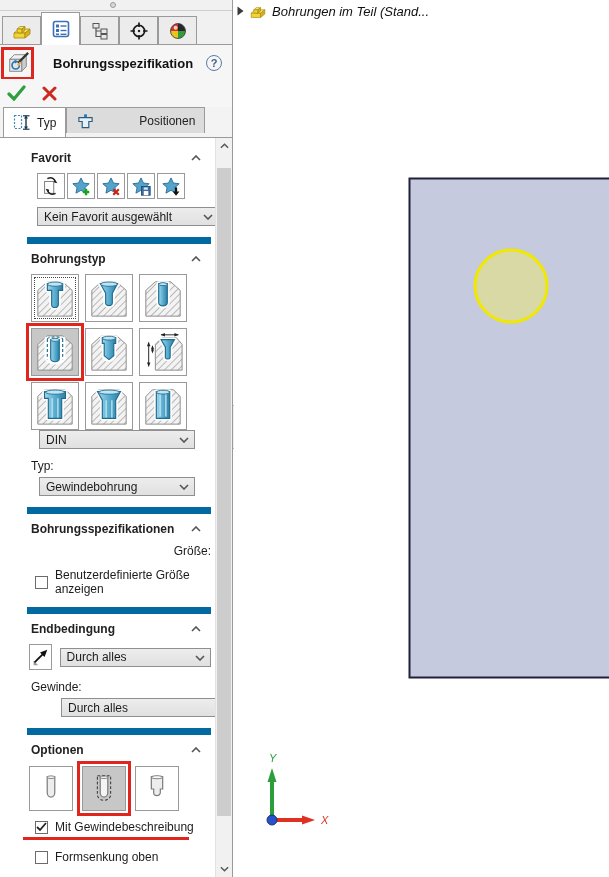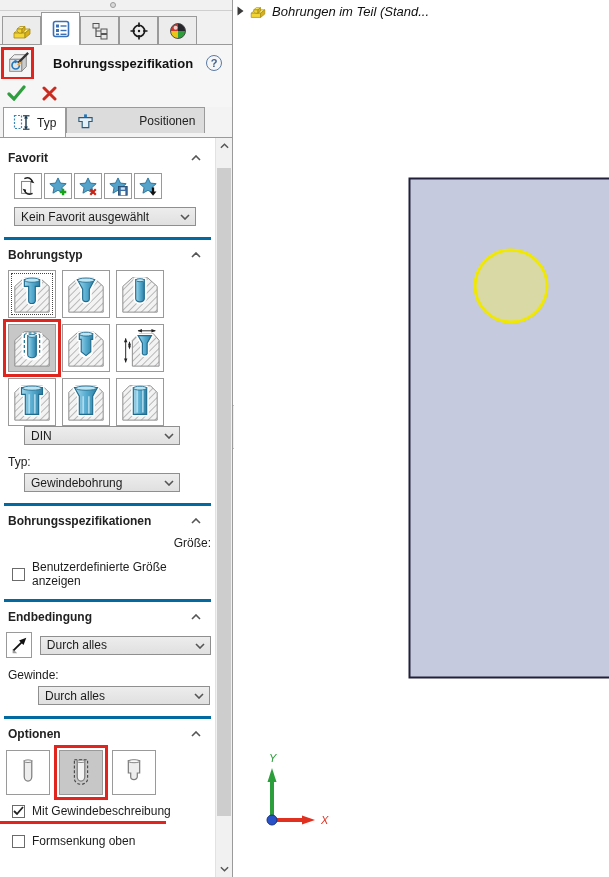--- a/index.html
+++ b/index.html
@@ -22,33 +22,33 @@
   .help-btn { margin-left:auto; width:16px; height:16px; border:1.6px solid #5a7aa6; border-radius:50%; color:#44618c; font-size:11px; font-weight:bold; display:flex; align-items:center; justify-content:center; }
 
   .pm-actions { height:28px; display:flex; align-items:center; padding-left:7px; gap:16px; background:#f6f6f6; }
 
   .page-tabs { height:31px; background:#f3f3f3; border-bottom:1px solid #9a9a9a; display:flex; padding-left:3px; }
   .ptab { display:flex; align-items:center; gap:6px; padding:0 9px; border:1px solid #9a9a9a; border-bottom:none; font-size:12px; color:#222; }
   .ptab.active { background:#fff; height:30px; margin-bottom:-1px; }
   .ptab.inactive { background:#dcdcdc; height:26px;gap:44px; }
 
   .pm-body { flex:1; background:#fff; display:flex; min-height:0; }
-  .pm-content { width:216px; overflow:hidden; }
-
-  .sec { margin:0 4px; padding:8px 0 11px 0; border-top:3px solid #0369a1; }
+  .pm-content { width:216px; overflow:hidden;padding-left:23px; }
+
+  .sec { margin:0 4px; padding:8px 0 11px 0; border-top:7px solid #0369a1; }
   .sec.first { border-top:none; padding-top:13px; }
   .sec-hd { display:flex; align-items:center; justify-content:space-between; padding:0 10px 0 4px; font-weight:bold; font-size:12px; color:#222; }
 
   .star-row { display:flex; gap:2px; margin:8px 0 0 10px; }
   .star-btn { width:28px; height:26px; background:#fff; border:1px solid #9a9a9a; display:flex; align-items:center; justify-content:center; }
 
   .dd { position:relative; height:19px; background:linear-gradient(#ededed,#e0e0e0); border:1px solid #8f8f8f; display:flex; align-items:center; padding:0 20px 0 6px; font-size:12px; color:#1c1c1c; white-space:nowrap; overflow:hidden; }
   .dd .chev { position:absolute; right:5px; top:6px; }
   .dd.w182 { width:182px; margin-left:10px; }
-  .dd.w188 { width:156px; margin-left:20px; }
+  .dd.w188 { width:156px; margin-left:12px; }
   .dd.w158 { width:172px; }
 
   .grid3 { display:grid; grid-template-columns:repeat(3,48px); gap:6px 6px; margin:8px 0 0 4px; }
   .gbtn { width:48px; height:48px; background:#fff; border:1px solid #9a9a9a; display:flex; align-items:center; justify-content:center; }
   .gbtn.focusdots { outline:1px dotted #444; outline-offset:-4px; }
   .gbtn.sel { background:#c7c7c7; }
   .annbox { outline:3px solid #e0251f; outline-offset:2px; }
 
   .field-label { margin:10px 0 4px 4px; font-size:12px; color:#1c1c1c; }
 

